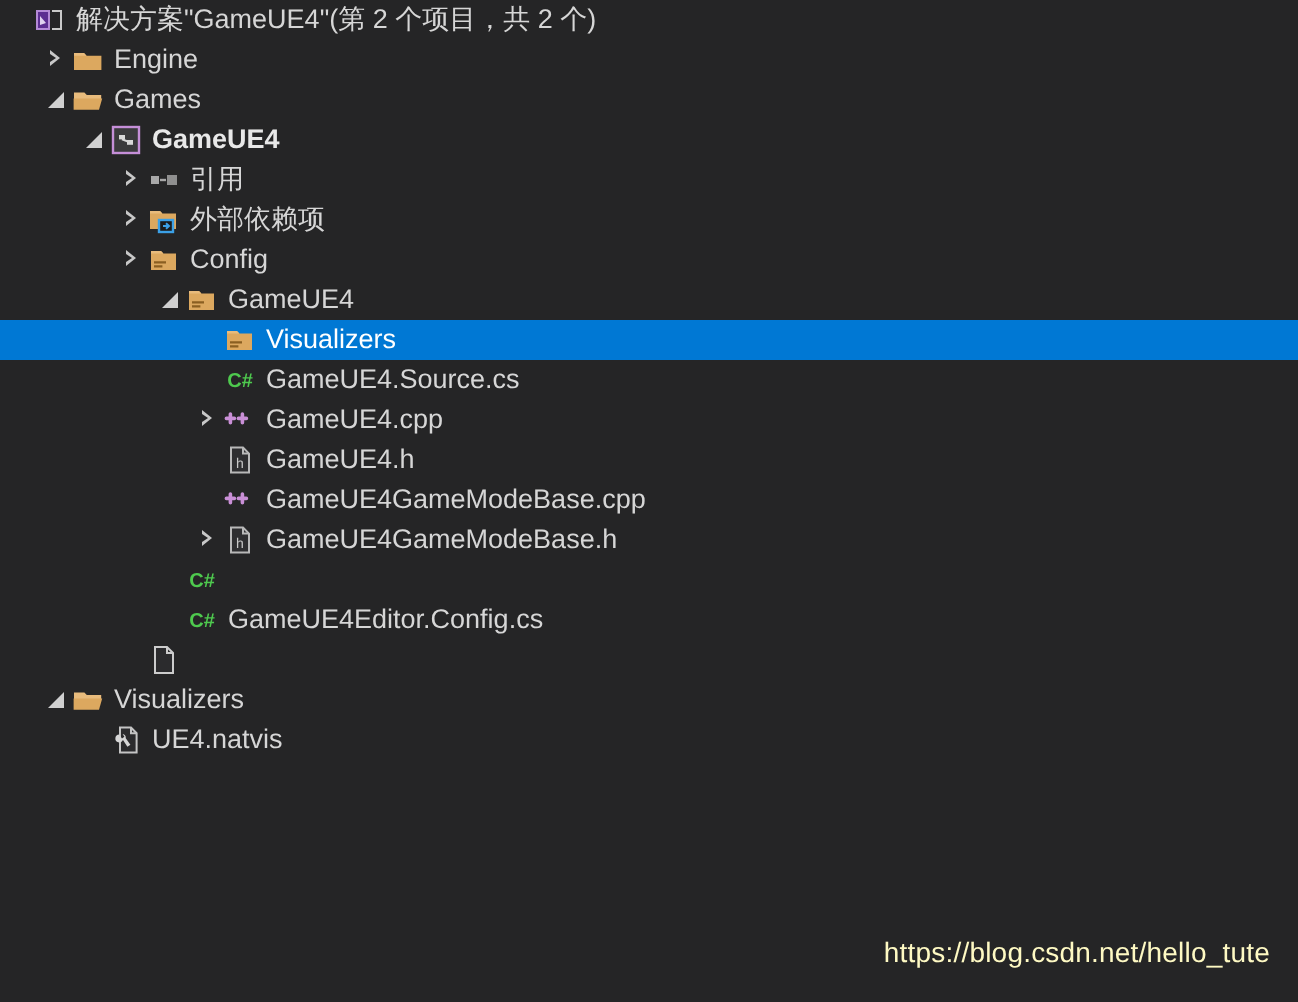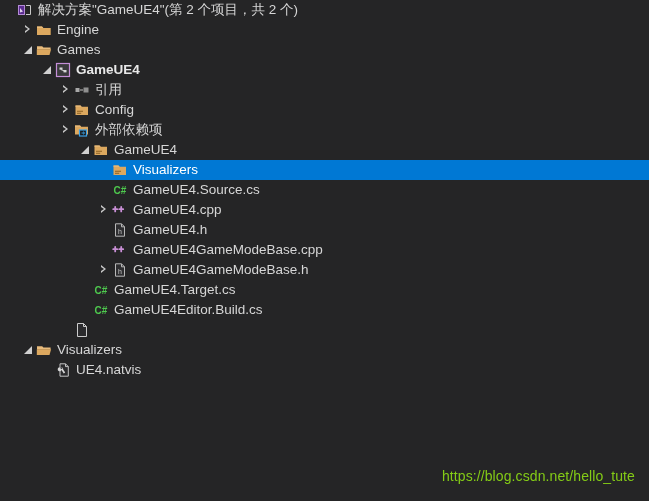--- a/index.html
+++ b/index.html
@@ -75,21 +75,21 @@
     position: relative;
     display: inline-block;
   }
   .icon svg { display: block; }
   .label { flex: 0 0 auto; padding-right: 4px; }
   .label.bold { font-weight: bold; color: #e8e8e8; }
   .watermark {
     position: absolute;
     right: 14px;
     bottom: 17px;
-    color: #84cc16;
+    color: #fef9c3;
     font-size: 14px;
     letter-spacing: 0.1px;
   }
 </style>
 </head>
 <body>
 
 <div id="tree">
     <div class="row">
       <span class="indent" style="width: 2px;"></span>
@@ -148,62 +148,62 @@
           <path d="M6 8 L9 8" stroke="#a8a8a8" stroke-width="1.2"></path>
         </svg>
       </span>
       <span class="label">引用</span>
     </div>
     <div class="row">
       <span class="indent" style="width: 59px;"></span>
       <span class="arrow collapsed"></span>
       <span class="icon">
         <svg width="16" height="16" viewBox="0 0 16 16">
-          <path d="M1.5 3.5 h5 l1.2 1.3 h6.3 v8.2 h-12.5 z" fill="#dca85f"></path>
-          <path d="M1.5 3.5 h5 l1.2 1.3 h-6.2 z" fill="#e8bb7c"></path>
-          <path d="M3 9.2 h6 M3 11.2 h4.2" stroke="#8a5f22" stroke-width="1.1"></path>
-        </svg>
-      </span>
-      <span class="label">Config</span>
-    </div>
-    <div class="row">
-      <span class="indent" style="width: 59px;"></span>
-      <span class="arrow collapsed"></span>
-      <span class="icon">
-        <svg width="16" height="16" viewBox="0 0 16 16">
           <path d="M1 3.5 h5 l1.2 1.3 h6.8 v7.7 h-13 z" fill="#dca85f"></path>
           <path d="M1 3.5 h5 l1.2 1.3 h-6.2 z" fill="#e8bb7c"></path>
           <rect x="5.5" y="8" width="7" height="6" fill="#1b1b1b" stroke="#3ba0e6" stroke-width="1.2"></rect>
           <path d="M7.5 11 h3 M9 9.6 l1.5 1.4 l-1.5 1.4" stroke="#3ba0e6" stroke-width="1"></path>
         </svg>
       </span>
       <span class="label">外部依赖项</span>
     </div>
     <div class="row">
-      <span class="indent" style="width: 78px;"></span>
-      <span class="arrow expanded"></span>
+      <span class="indent" style="width: 59px;"></span>
+      <span class="arrow collapsed"></span>
       <span class="icon">
         <svg width="16" height="16" viewBox="0 0 16 16">
           <path d="M1.5 3.5 h5 l1.2 1.3 h6.3 v8.2 h-12.5 z" fill="#dca85f"></path>
           <path d="M1.5 3.5 h5 l1.2 1.3 h-6.2 z" fill="#e8bb7c"></path>
           <path d="M3 9.2 h6 M3 11.2 h4.2" stroke="#8a5f22" stroke-width="1.1"></path>
         </svg>
       </span>
-      <span class="label">GameUE4</span>
-    </div>
-    <div class="row selected">
-      <span class="indent" style="width: 97px;"></span>
-      <span class="arrow"></span>
+      <span class="label">Config</span>
+    </div>
+    <div class="row">
+      <span class="indent" style="width: 78px;"></span>
+      <span class="arrow expanded"></span>
       <span class="icon">
         <svg width="16" height="16" viewBox="0 0 16 16">
           <path d="M1.5 3.5 h5 l1.2 1.3 h6.3 v8.2 h-12.5 z" fill="#dca85f"></path>
           <path d="M1.5 3.5 h5 l1.2 1.3 h-6.2 z" fill="#e8bb7c"></path>
           <path d="M3 9.2 h6 M3 11.2 h4.2" stroke="#8a5f22" stroke-width="1.1"></path>
         </svg>
       </span>
+      <span class="label">GameUE4</span>
+    </div>
+    <div class="row selected">
+      <span class="indent" style="width: 97px;"></span>
+      <span class="arrow"></span>
+      <span class="icon">
+        <svg width="16" height="16" viewBox="0 0 16 16">
+          <path d="M1.5 3.5 h5 l1.2 1.3 h6.3 v8.2 h-12.5 z" fill="#dca85f"></path>
+          <path d="M1.5 3.5 h5 l1.2 1.3 h-6.2 z" fill="#e8bb7c"></path>
+          <path d="M3 9.2 h6 M3 11.2 h4.2" stroke="#8a5f22" stroke-width="1.1"></path>
+        </svg>
+      </span>
       <span class="label">Visualizers</span>
     </div>
     <div class="row">
       <span class="indent" style="width: 97px;"></span>
       <span class="arrow"></span>
       <span class="icon">
         <svg width="16" height="16" viewBox="0 0 16 16">
           <text x="8" y="11.5" font-family="Liberation Sans, sans-serif" font-size="10" font-weight="bold" fill="#4ec94e" text-anchor="middle">C#</text>
         </svg>
       </span>
@@ -254,31 +254,30 @@
       <span class="label">GameUE4GameModeBase.h</span>
     </div>
     <div class="row">
       <span class="indent" style="width: 78px;"></span>
       <span class="arrow"></span>
       <span class="icon">
         <svg width="16" height="16" viewBox="0 0 16 16">
           <text x="8" y="11.5" font-family="Liberation Sans, sans-serif" font-size="10" font-weight="bold" fill="#4ec94e" text-anchor="middle">C#</text>
         </svg>
       </span>
-      <span class="label">GameUE4.Target.cs</span>
     </div>
     <div class="row">
       <span class="indent" style="width: 78px;"></span>
       <span class="arrow"></span>
       <span class="icon">
         <svg width="16" height="16" viewBox="0 0 16 16">
           <text x="8" y="11.5" font-family="Liberation Sans, sans-serif" font-size="10" font-weight="bold" fill="#4ec94e" text-anchor="middle">C#</text>
         </svg>
       </span>
-      <span class="label">GameUE4Editor.Build.cs</span>
+      <span class="label">GameUE4Editor.Config.cs</span>
     </div>
     <div class="row">
       <span class="indent" style="width: 59px;"></span>
       <span class="arrow"></span>
       <span class="icon">
         <svg width="16" height="16" viewBox="0 0 16 16">
           <path d="M3.5 1.5 h6 l3 3 v10 h-9 z" fill="#2b2b2d" stroke="#cccccc" stroke-width="1"></path>
           <path d="M9.5 1.5 v3 h3" fill="none" stroke="#cccccc" stroke-width="1"></path>
         </svg>
       </span>

